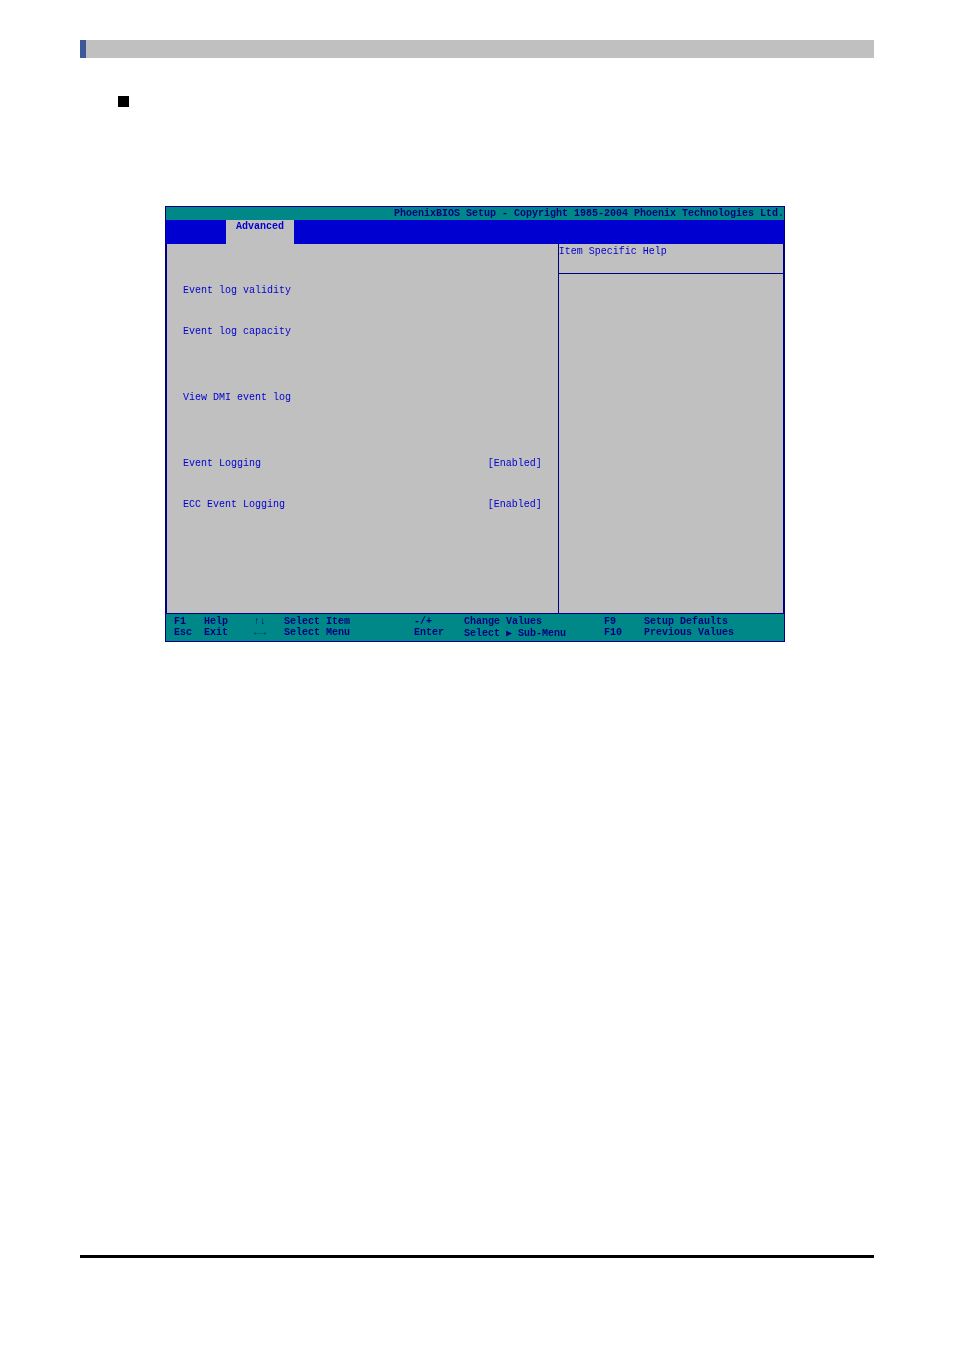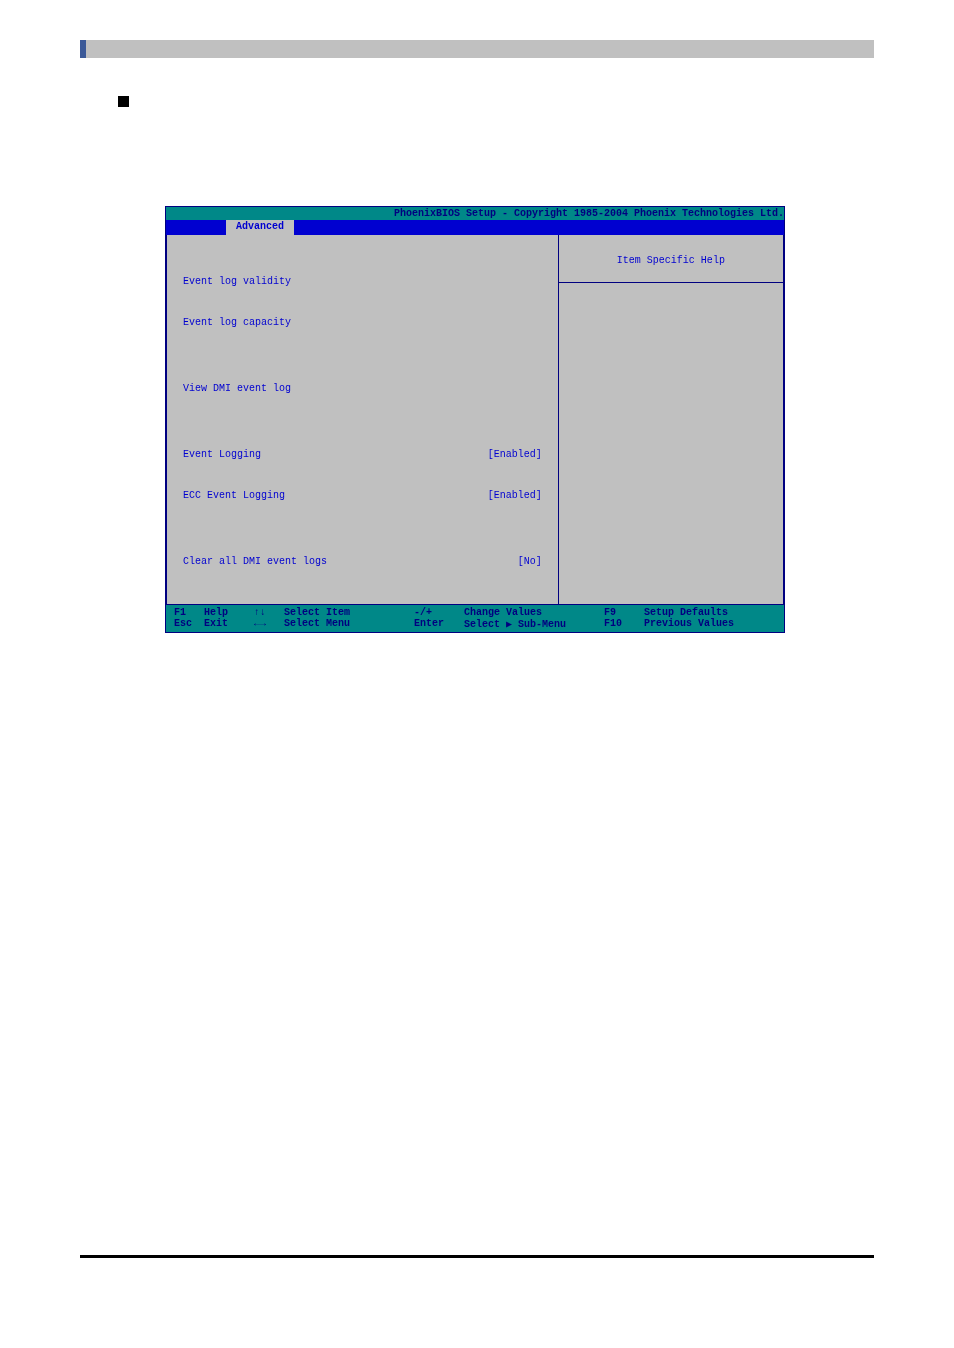--- a/index.html
+++ b/index.html
@@ -45,21 +45,21 @@
     background: #008888;
     color: #000080;
     font-family: "Courier New", monospace;
     font-size: 10px;
     text-align: right;
     padding: 1px 0;
     font-weight: bold;
   }
   .bios-menubar {
     background: #0000d0;
-    height: 15px;
+    height: 24px;
     display: flex;
     font-family: "Courier New", monospace;
     font-size: 10px;
   }
   .bios-tab {
     background: #c0c0c0;
     color: #0000d0;
     padding: 1px 10px;
     margin-left: 60px;
     font-weight: bold;
@@ -91,22 +91,22 @@
     width: 120px;
     text-align: right;
     white-space: nowrap;
   }
   .bios-right {
     flex: 1;
     border: 1px solid #000080;
     border-top: none;
     border-left: none;
     color: #0000d0;
-    text-align: center;
-    padding-top: 20px;
+    text-align: left;
+    padding-top: 2px;
   }
   .bios-right-inner {
     margin-top: 16px;
     height: 330px;
     border-top: 1px solid #000080;
   }
   .bios-footer {
     background: #008888;
     color: #000080;
     font-family: "Courier New", monospace;
@@ -174,24 +174,20 @@
           <span class="bios-label">Event Logging</span>
           <span class="bios-value">[Enabled]</span>
         </div>
       <div class="bios-row">
           <span class="bios-label">ECC Event Logging</span>
           <span class="bios-value">[Enabled]</span>
         </div>
       <div class="bios-row">
           <span class="bios-label"></span>
           <span class="bios-value"></span>
-        </div>
-      <div class="bios-row">
-          <span class="bios-label">Clear all DMI event logs</span>
-          <span class="bios-value">[No]</span>
         </div>
     </div>
     <div class="bios-right">
       <div>Item Specific Help</div>
       <div class="bios-right-inner"></div>
     </div>
   </div>
   <div class="bios-footer">
     <div class="bios-footer-row">
       <span class="fk">F1</span>

